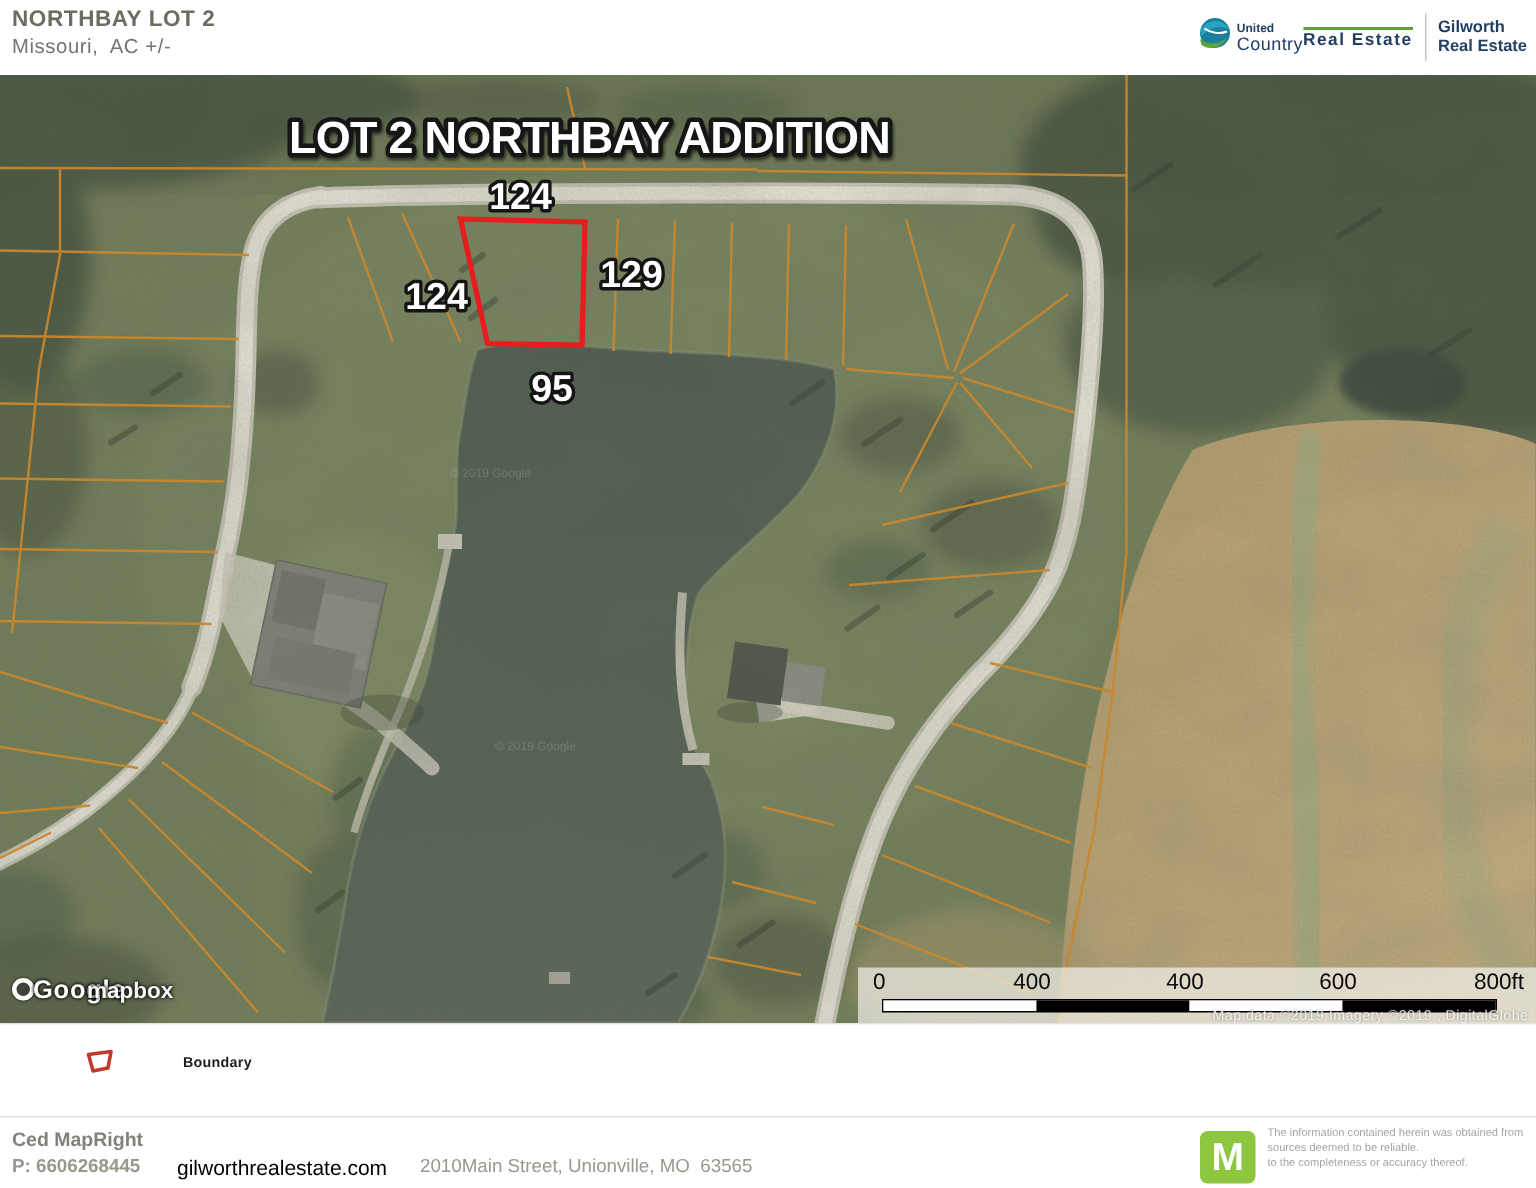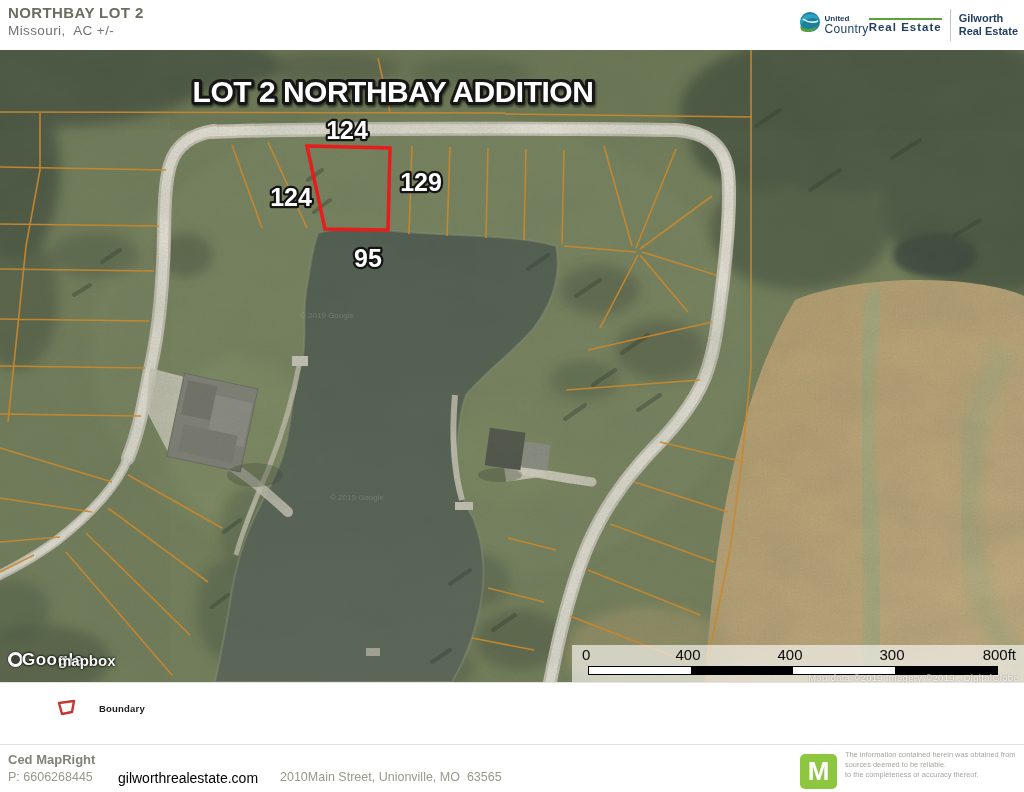--- a/index.html
+++ b/index.html
@@ -38,28 +38,28 @@
   .scalebox .lab{position:absolute;top:1px;font-size:15px;color:#0c0c0c;}
   .sb-bar{position:absolute;left:16px;top:21px;width:408px;height:7px;border:1.5px solid #000;
     display:flex;}
   .sb-bar div{height:100%;}
   .attr{position:absolute;right:5px;bottom:-1px;font-size:9.5px;color:rgba(255,255,255,.82);
     text-shadow:0 0 2px rgba(80,80,80,.6);letter-spacing:.3px;}
 
   
   .legendbar{position:absolute;left:0;top:682px;width:1024px;height:62px;background:#fff;
     border-top:1px solid #e3e3e0;}
-  .legend-item{position:absolute;left:56px;top:16px;display:flex;align-items:center;gap:21px;}
+  .legend-item{position:absolute;left:56px;top:16px;display:flex;align-items:center;gap:44px;}
   .legend-label{font-size:9.5px;font-weight:bold;color:#1c1c1c;letter-spacing:.2px;}
 
   
   .footer{position:absolute;left:0;top:744px;width:1024px;height:48px;background:#fff;
     border-top:1px solid #e2e2e0;}
   .f-name{position:absolute;left:8px;top:7px;font-size:13px;font-weight:bold;color:#82827a;}
-  .f-phone{position:absolute;left:8px;top:25px;font-size:12.5px;color:#98988e;}
+  .f-phone{position:absolute;left:8px;top:25px;font-size:12.5px;color:#98988e;font-weight:bold;}
   .f-web{position:absolute;left:118px;top:25px;font-size:14px;color:#000000;}
   .f-addr{position:absolute;left:265px;top:25px;font-size:12.5px;color:#98988e;white-space:pre;margin-left:15px;}
   .mr-logo{position:absolute;left:800px;top:9px;width:37px;height:35px;border-radius:5px;
     display:flex;align-items:center;justify-content:center;
     font-size:26px;font-weight:bold;color:#fff;}
   .mr-disc{position:absolute;left:845px;top:5px;width:180px;font-size:7.4px;line-height:1.32;
     color:#a5a5a0;}
 </style>
 </head>
 <body>
@@ -256,21 +256,21 @@
     <div class="wm">
       <span class="circ"></span>
       <span class="g">Google</span>
       <span class="mb">mapbox</span>
     </div>
 
     <div class="scalebox">
       <span class="lab" style="left:10px">0</span>
       <span class="lab" style="left:116px;transform:translateX(-50%)">400</span>
       <span class="lab" style="left:218px;transform:translateX(-50%)">400</span>
-      <span class="lab" style="left:320px;transform:translateX(-50%)">300</span>
+      <span class="lab" style="left:320px;transform:translateX(-50%)">600</span>
       <span class="lab" style="right:8px">800ft</span>
       <div class="sb-bar">
         <div style="width:25%;background:#fff"></div>
         <div style="width:25%;background:#000"></div>
         <div style="width:25%;background:#fff"></div>
         <div style="width:25%;background:#000"></div>
       </div>
       <div class="attr">Map data ©2019  Imagery ©2019 , DigitalGlobe</div>
     </div>
   </div>

